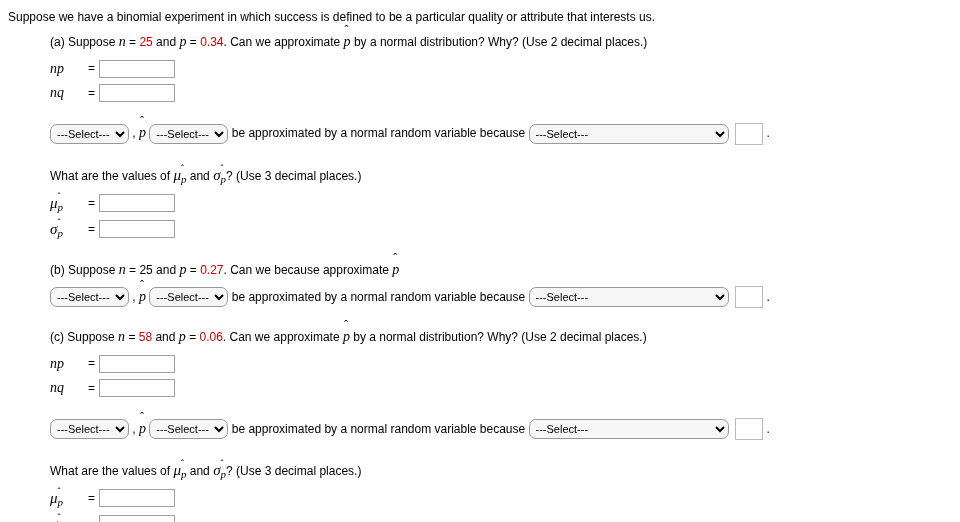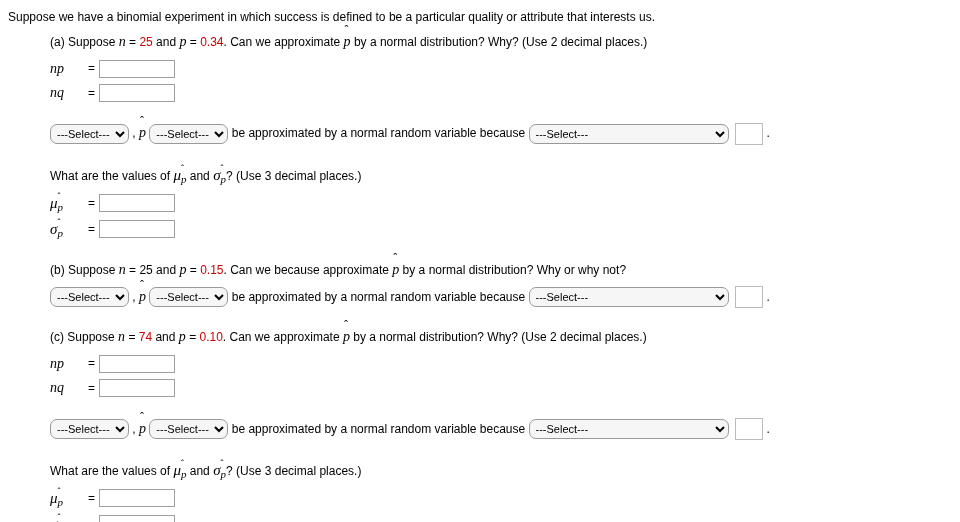--- a/index.html
+++ b/index.html
@@ -89,36 +89,36 @@
   <span> = </span>
   <input class="short" style="">
 </div>
 <div class="eqrow">
   <span class="eqlabel"><span class="sigma">σ</span><span class="sub-outer"><span class="sub-hat">ˆ</span><span class="sub">p</span></span></span>
   <span> = </span>
   <input class="short" style="">
 </div>
 
 <div class="row indent2 block">
-  <span>(b) Suppose </span><span class="mathvar">n</span><span> = </span><span>25</span><span> and </span><span class="mathvar">p</span><span> = </span><span class="red">0.15</span><span>. Can we because approximate </span><span class="phat">p<span class="hat">ˆ</span></span><span> by a normal distribution? Why or why not?</span>
+  <span>(b) Suppose </span><span class="mathvar">n</span><span> = </span><span>25</span><span> and </span><span class="mathvar">p</span><span> = </span><span class="red">0.27</span><span>. Can we because approximate </span><span class="phat">p<span class="hat">ˆ</span></span>
 </div>
 
 <div class="row indent2">
   <select class="sel"><option>---Select---</option></select>
   <span> , </span>
   <span class="phat">p<span class="hat">ˆ</span></span>
   <select class="sel"><option>---Select---</option></select>
   <span> be approximated by a normal random variable because </span>
   <select class="sel wide"><option>---Select---</option></select>
   &nbsp;<input class="period" style="">
   <span>.</span>
 </div>
 
 <div class="row indent2 block">
-  <span>(c) Suppose </span><span class="mathvar">n</span><span> = </span><span class="red">74</span><span> and </span><span class="mathvar">p</span><span> = </span><span class="red">0.10</span><span>. Can we approximate </span><span class="phat">p<span class="hat">ˆ</span></span><span> by a normal distribution? Why? (Use 2 decimal places.)</span>
+  <span>(c) Suppose </span><span class="mathvar">n</span><span> = </span><span class="red">58</span><span> and </span><span class="mathvar">p</span><span> = </span><span class="red">0.06</span><span>. Can we approximate </span><span class="phat">p<span class="hat">ˆ</span></span><span> by a normal distribution? Why? (Use 2 decimal places.)</span>
 </div>
 
 <div class="eqrow">
   <span class="eqlabel"><span class="mathvar">np</span></span>
   <span> = </span>
   <input class="short" style="">
 </div>
 <div class="eqrow">
   <span class="eqlabel"><span class="mathvar">nq</span></span>
   <span> = </span>

